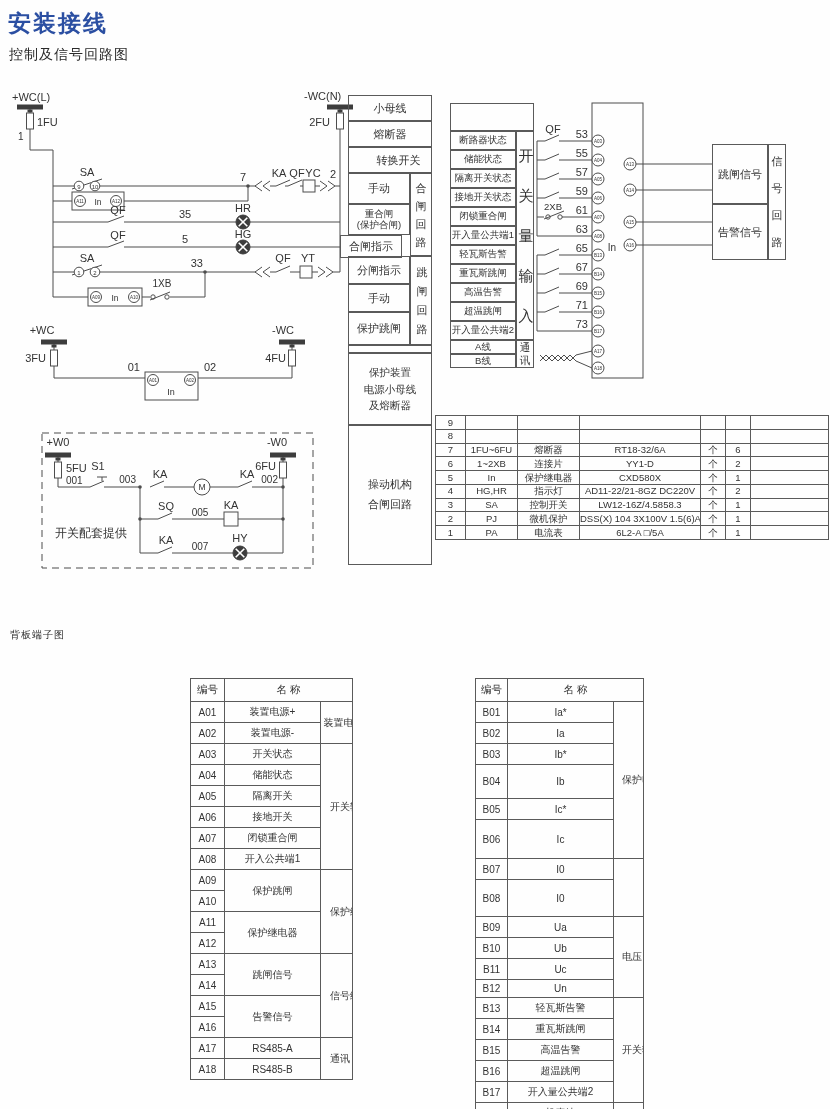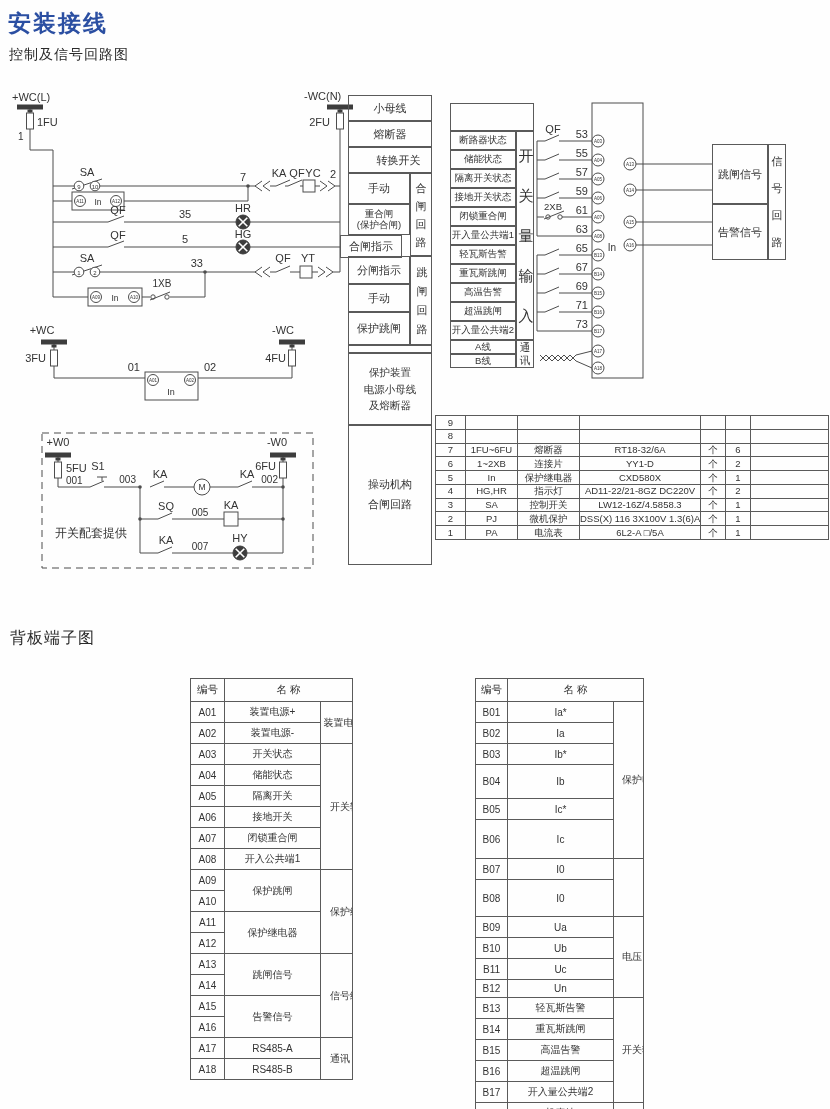--- a/index.html
+++ b/index.html
@@ -1,21 +1,21 @@
 <!DOCTYPE html>
 <html><head>
 <meta charset="utf-8">
 <style>
   html,body{margin:0;padding:0;}
   body{width:830px;height:1109px;background:#fefefe;position:relative;
        font-family:"Liberation Sans","DejaVu Sans",sans-serif;color:#333;overflow:hidden;}
   .abs{position:absolute;}
   #title{left:8px;top:8px;font-size:23px;font-weight:bold;color:#2b4fa2;letter-spacing:2px;}
   #subtitle{left:9px;top:46px;font-size:14px;color:#2a2a2a;letter-spacing:1px;}
-  #section2-title{left:10px;top:628px;font-size:16px;color:#2a2a2a;letter-spacing:1px;}
+  #section2-title{left:10px;top:628px;font-size:10px;color:#2a2a2a;letter-spacing:1px;}
   .cell{position:absolute;border:1px solid #5a5a5a;box-sizing:border-box;
         display:flex;align-items:center;justify-content:center;flex-direction:column;
         font-size:11px;color:#333;text-align:center;line-height:1.15;background:transparent;}
   .vwrap{word-break:break-all;width:13px;margin:0 auto;text-align:center;}
   svg text{fill:#333;}
   table.diag{border-collapse:collapse;table-layout:fixed;}
   table.diag td,table.diag th{border:1px solid #5a5a5a;padding:0;text-align:center;
         font-weight:normal;overflow:hidden;white-space:nowrap;}
   #parts-table td{font-size:9.5px;line-height:1;}
   .termtab td{font-size:10px;}
@@ -416,21 +416,21 @@
         <td>控制开关</td>
         <td>LW12-16Z/4.5858.3</td>
         <td>个</td>
         <td>1</td>
         <td></td>
       </tr>
   <tr>
         <td>2</td>
         <td>PJ</td>
         <td>微机保护</td>
-        <td>DSS(X) 116 3X100V 1.3(6)A</td>
+        <td>DSS(X) 104 3X100V 1.5(6)A</td>
         <td>个</td>
         <td>1</td>
         <td></td>
       </tr>
   <tr>
         <td>1</td>
         <td>PA</td>
         <td>电流表</td>
         <td>6L2-A □/5A</td>
         <td>个</td>

